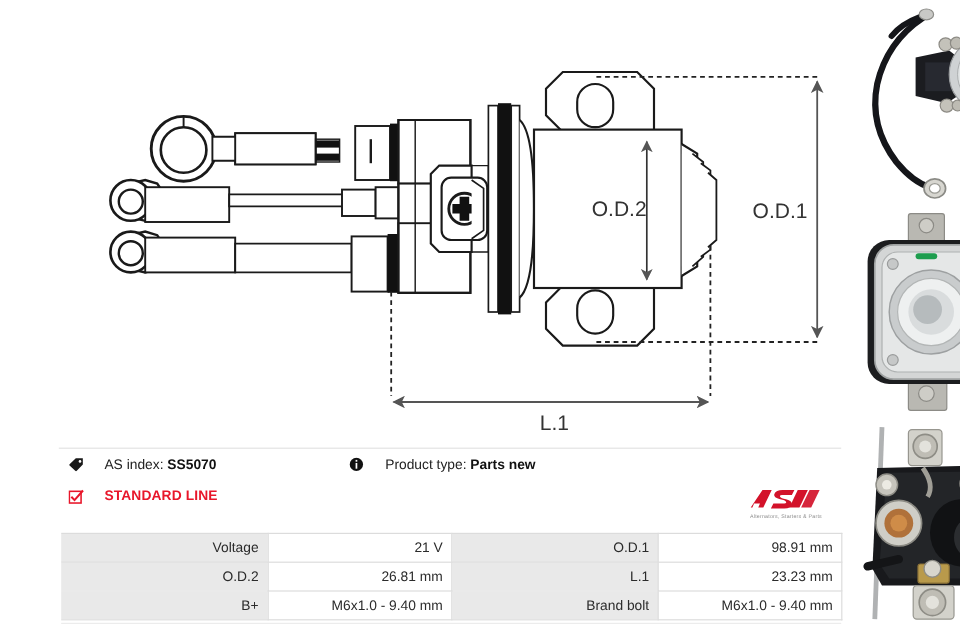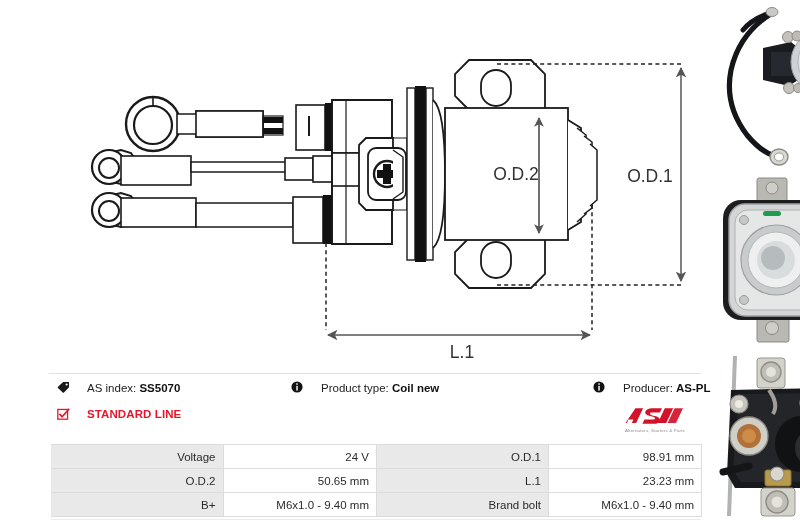--- a/index.html
+++ b/index.html
@@ -369,61 +369,49 @@
 
     <div class="info-col" id="info-col-2">
       <div class="info-row">
         <span class="ic">
           <svg width="12" height="12" viewBox="0 0 16 16">
               <circle cx="8" cy="8" r="7.4" fill="#111"></circle>
               <rect x="7.1" y="3" width="1.9" height="2" fill="#fff"></rect>
               <rect x="7.1" y="6.4" width="1.9" height="6.4" fill="#fff"></rect>
             </svg>
         </span>
-        <span class="txt">Product type:&nbsp;<b>Coil new</b></span>
+        <span class="txt">Product type:&nbsp;<b>Parts new</b></span>
       </div>
     </div>
 
-    <div class="info-col" id="info-col-3">
-      <div class="info-row">
-        <span class="ic">
-          <svg width="12" height="12" viewBox="0 0 16 16">
-              <circle cx="8" cy="8" r="7.4" fill="#111"></circle>
-              <rect x="7.1" y="3" width="1.9" height="2" fill="#fff"></rect>
-              <rect x="7.1" y="6.4" width="1.9" height="6.4" fill="#fff"></rect>
-            </svg>
-        </span>
-        <span class="txt">Producer:&nbsp;<b>AS-PL</b></span>
-      </div>
-    </div>
   </div>
 
   <div id="brand-logo">
     <svg width="70" height="20" viewBox="0 0 100 28" xmlns="http://www.w3.org/2000/svg">
       <g fill="#d3122a">
         <path d="M8 24 L22 3 L33 3 L23 24 L17 24 L19 19 L12 19 L10 24 Z"></path>
         <path d="M36 8 Q38 3 46 3 L60 3 L57 9 L45 9 Q42 9 43 11 Q44 13 50 14 Q58 16 57 21 Q56 25 48 25 L32 25 L35 19 L48 19 Q51 19 50 17 Q49 15 43 14 Q35 12 36 8 Z"></path>
         <path d="M64 3 L76 3 L66 24 L54 24 Z"></path>
         <path d="M78 3 L90 3 L80 24 L68 24 Z" opacity="0.92"></path>
       </g>
     </svg>
     <div id="brand-tagline">Alternators, Starters &amp; Parts</div>
   </div>
 
   <div id="spec-tables">
 
     <table class="spec-table left">
       <tbody>
         <tr>
           <td class="k">Voltage</td>
-          <td class="v">24 V</td>
+          <td class="v">21 V</td>
         </tr>
         <tr>
           <td class="k">O.D.2</td>
-          <td class="v">50.65 mm</td>
+          <td class="v">26.81 mm</td>
         </tr>
         <tr>
           <td class="k">B+</td>
           <td class="v">M6x1.0 - 9.40 mm</td>
         </tr>
       </tbody>
     </table>
 
     <table class="spec-table right">
       <tbody>

